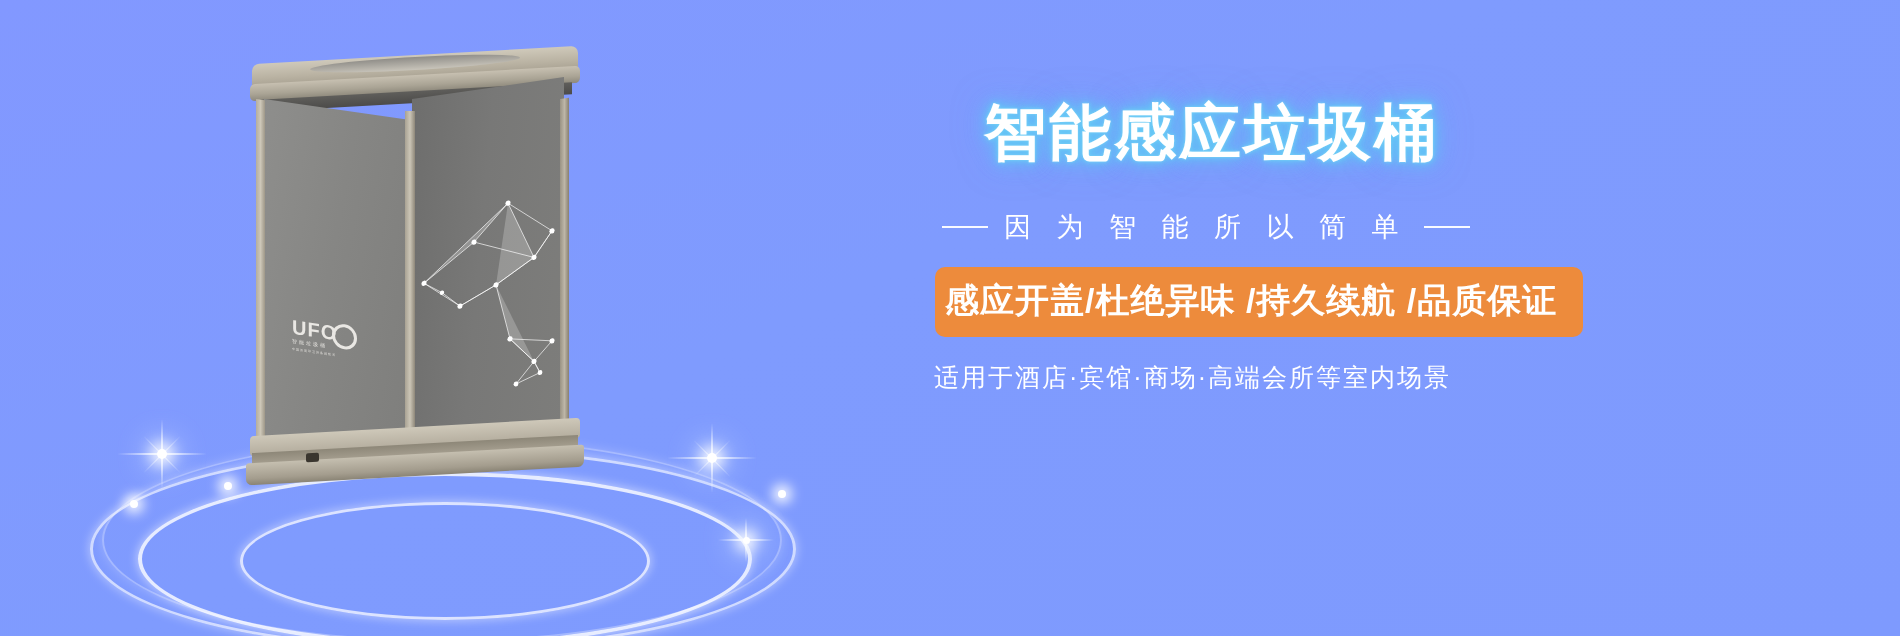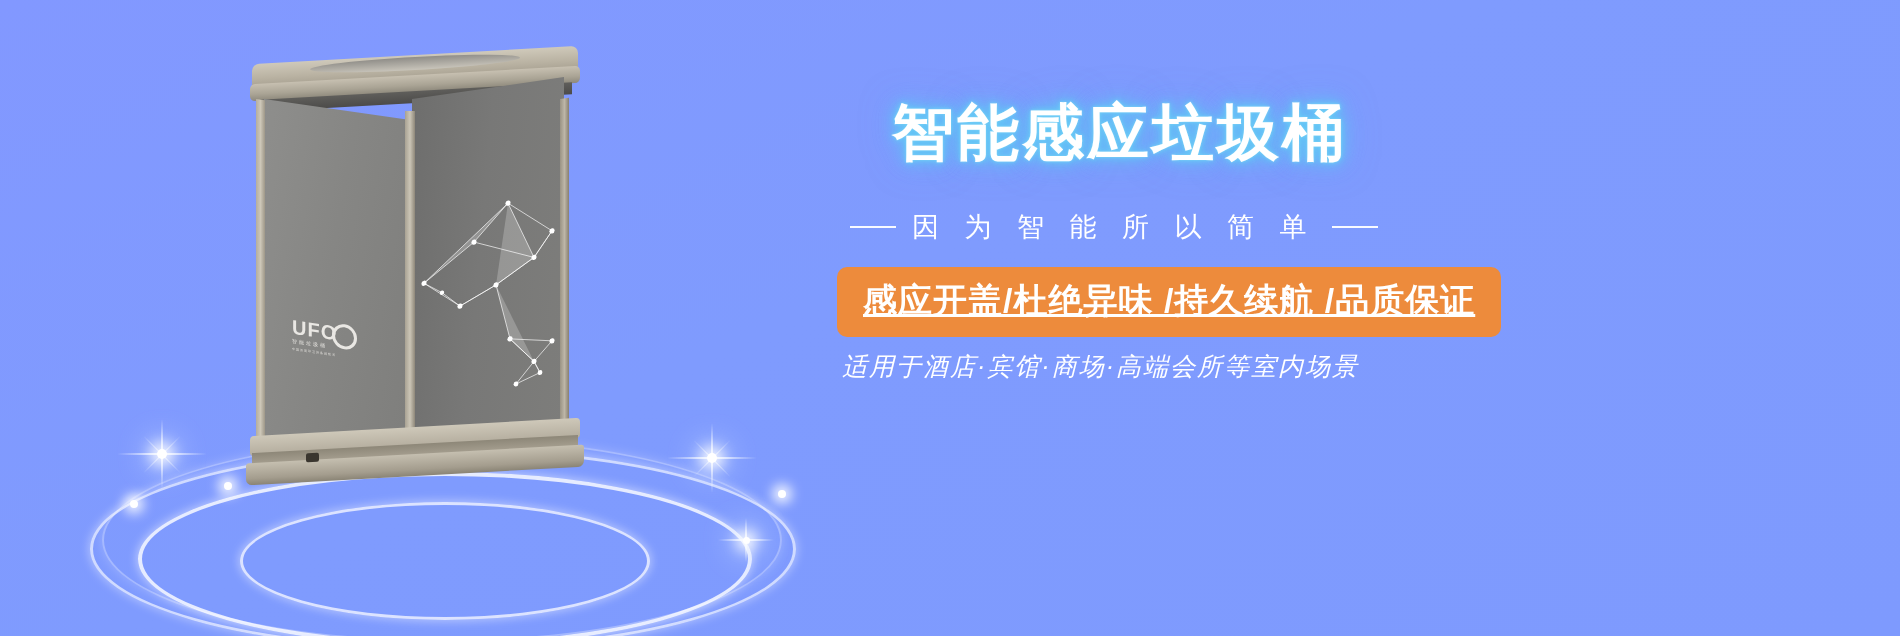--- a/index.html
+++ b/index.html
@@ -147,21 +147,21 @@
   .logo-ring {
     position: absolute; left: 40px; top: 0px; width: 19px; height: 19px;
     border: 3px solid #f2f0ec; border-radius: 50%;
   }
   .logo-sub  { font-size: 5px; color: #eceae6; letter-spacing: 2px; margin-top: 1px; }
   .logo-sub2 { font-size: 3px; color: #e4e2de; letter-spacing: 1px; margin-top: 3px; }
 
   .poly { position: absolute; left: 0; top: 0; width: 152px; height: 345px; }
 
   
-  .copy { position: absolute; left: 832px; top: 100px; width: 960px; }
+  .copy { position: absolute; left: 924px; top: 100px; width: 960px; }
 
   .headline {
     font-size: 62px;
     font-weight: 700;
     color: #ffffff;
     letter-spacing: 3px;
     line-height: 1.05;
     text-align: left;
     margin: 0 0 0 60px;
     text-shadow:
@@ -177,38 +177,36 @@
     display: flex;
     align-items: center;
     gap: 16px;
   }
   .subline .rule {
     display: inline-block; width: 46px; height: 2px; background: #ffffff; opacity: .95;
   }
 
   .pill {
     display: inline-block;
-    margin: 22px 0 0 5px;
+    margin: 22px 0 0 11px;
     background: #ed8b3c;
     border-radius: 10px;
-    padding: 11px 26px 13px 26px;
+    padding: 11px 26px 13px 10px;
     color: #ffffff;
     font-size: 34px;
     font-weight: 700;
     letter-spacing: 1px;
     white-space: nowrap;
-    text-decoration: underline;
   }
 
   .footline {
-    margin: 13px 0 0 10px;
+    margin: 24px 0 0 10px;
     font-size: 25px;
     color: #ffffff;
     letter-spacing: 2px;
-    font-style: italic;
   }
 </style>
 </head>
 <body>
 
 <div class="banner">
 
   <div class="product-stage">
 
     <div class="rings">

